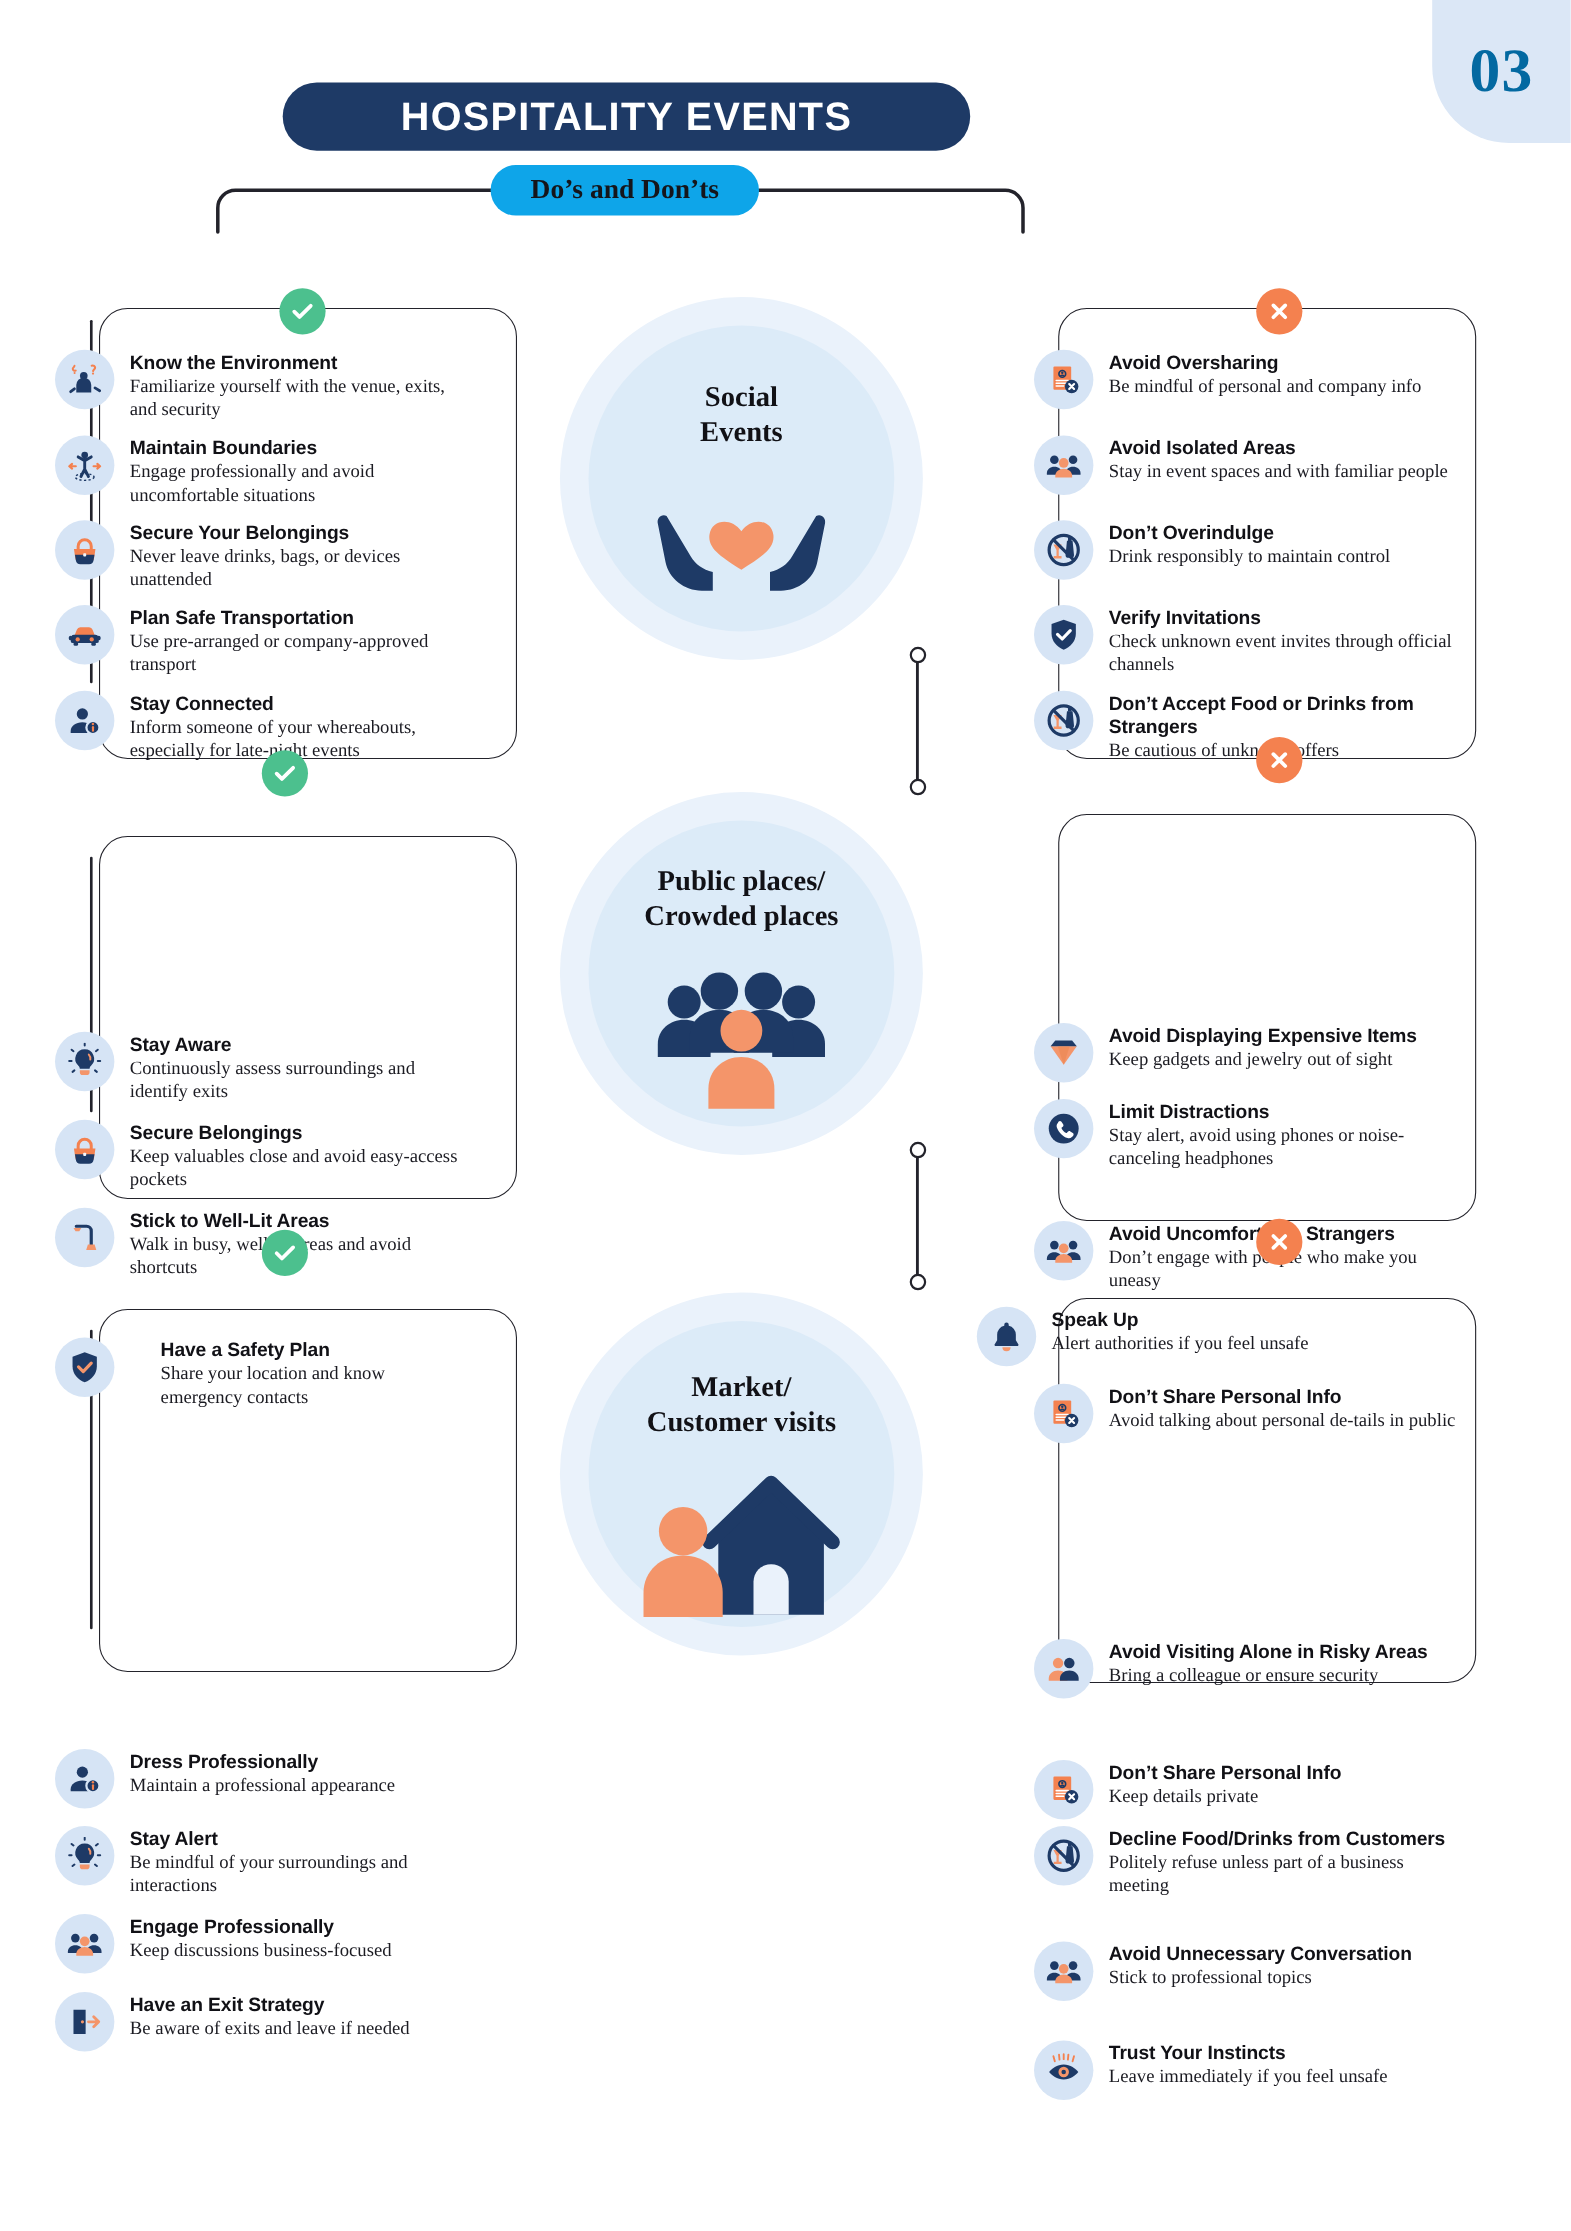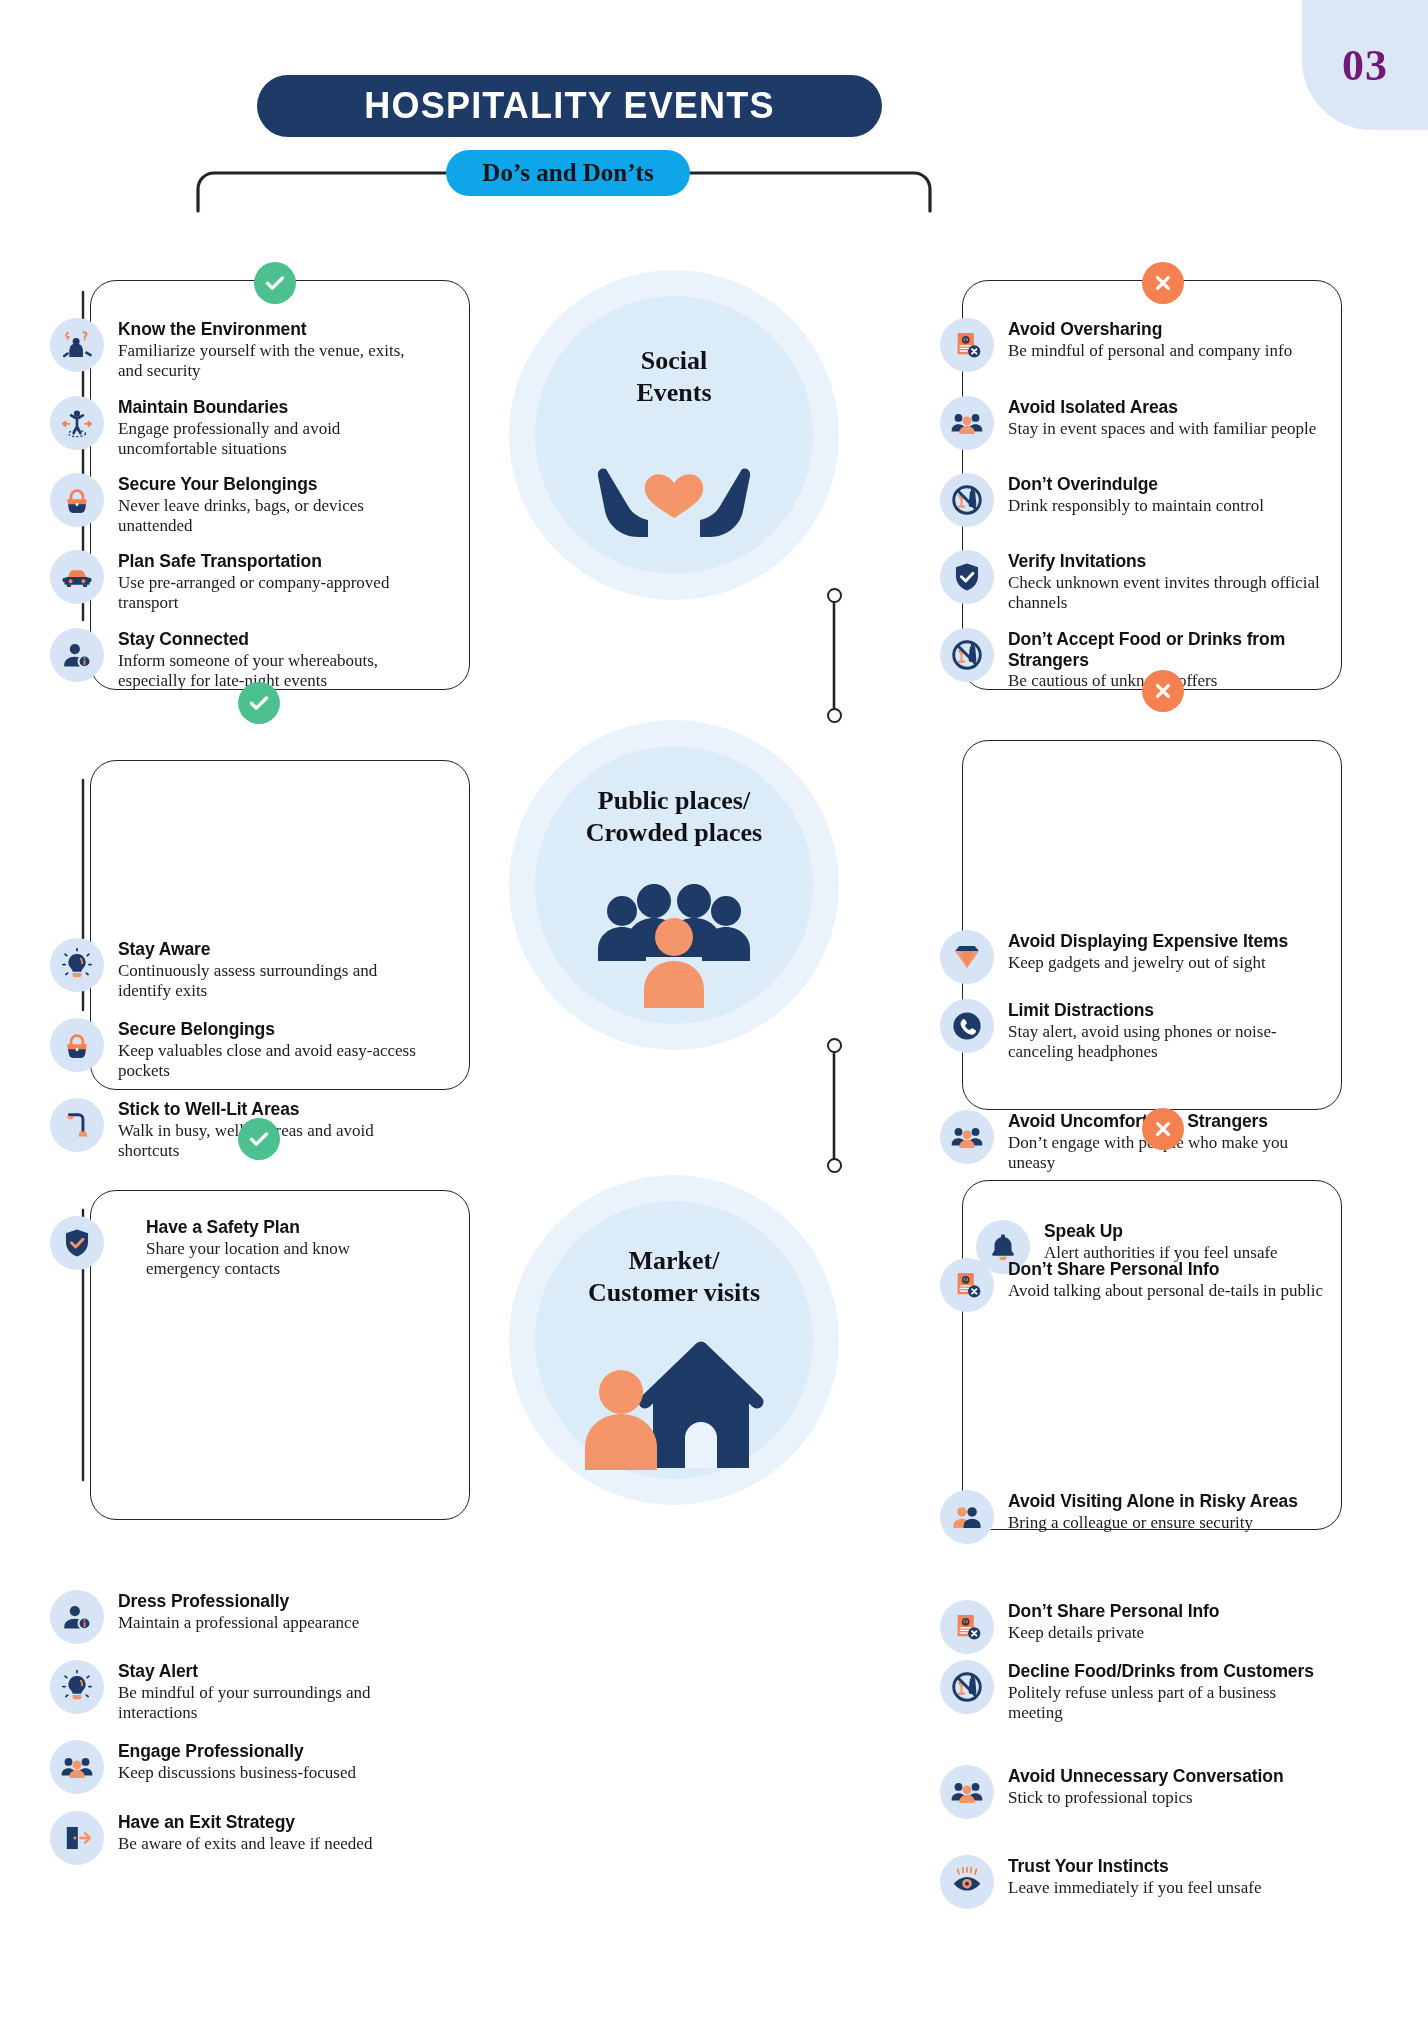--- a/index.html
+++ b/index.html
@@ -14,21 +14,21 @@
   
   .page-badge {
     position: absolute; top: 0; right: 0;
     width: 126px; height: 130px;
     background: #dbe7f6;
     border-bottom-left-radius: 70px;
     display: flex; align-items: center; justify-content: center;
   }
   .page-badge span {
     font-family: "Liberation Serif", serif;
-    font-weight: 700; font-size: 44px; color: #701a75;
+    font-weight: 700; font-size: 56px; color: #0369a1;
     letter-spacing: 1px;
   }
 
   
   .title-pill {
     position: absolute; left: 257px; top: 75px;
     width: 625px; height: 62px;
     background: #1e3a66; border-radius: 31px;
     display: flex; align-items: center; justify-content: center;
   }
@@ -416,21 +416,21 @@
           <circle cx="30" cy="14" r="4.6" fill="#1e3a66"></circle>
           <path d="M22 30v-1.6c0-4 3.6-6.8 8-6.8s8 2.8 8 6.8V30z" fill="#1e3a66"></path>
           <circle cx="20" cy="17.5" r="5.2" fill="#f4956a"></circle>
           <path d="M11 33v-1.9c0-4.4 4-7.5 9-7.5s9 3.1 9 7.5V33z" fill="#f4956a"></path>
         </svg>
     </span>
     <span class="txt"><span class="h">Avoid Uncomfortable Strangers</span>
     <span class="d" style="display:block">Don’t engage with people who make you uneasy</span></span>
   </div>
 
-  <div class="item" style="left:976px; top:1188px; width:390px;margin-top:32px;">
+  <div class="item" style="left:888px; top:1188px; width:390px;">
     <span class="ico">
       <svg viewBox="0 0 40 40">
           <path d="M20 5a2.4 2.4 0 0 1 2.4 2.4v1.2A9.6 9.6 0 0 1 30 18v6l2.6 4.2a1.3 1.3 0 0 1-1.1 2h-23a1.3 1.3 0 0 1-1.1-2L10 24v-6a9.6 9.6 0 0 1 7.6-9.4V7.4A2.4 2.4 0 0 1 20 5z" fill="#1e3a66"></path>
           <path d="M15.6 31.4h8.8a4.4 4.4 0 0 1-8.8 0z" fill="#f4956a"></path>
         </svg>
     </span>
     <span class="txt"><span class="h">Speak Up</span>
     <span class="d" style="display:block">Alert authorities if you feel unsafe</span></span>
   </div>
 

